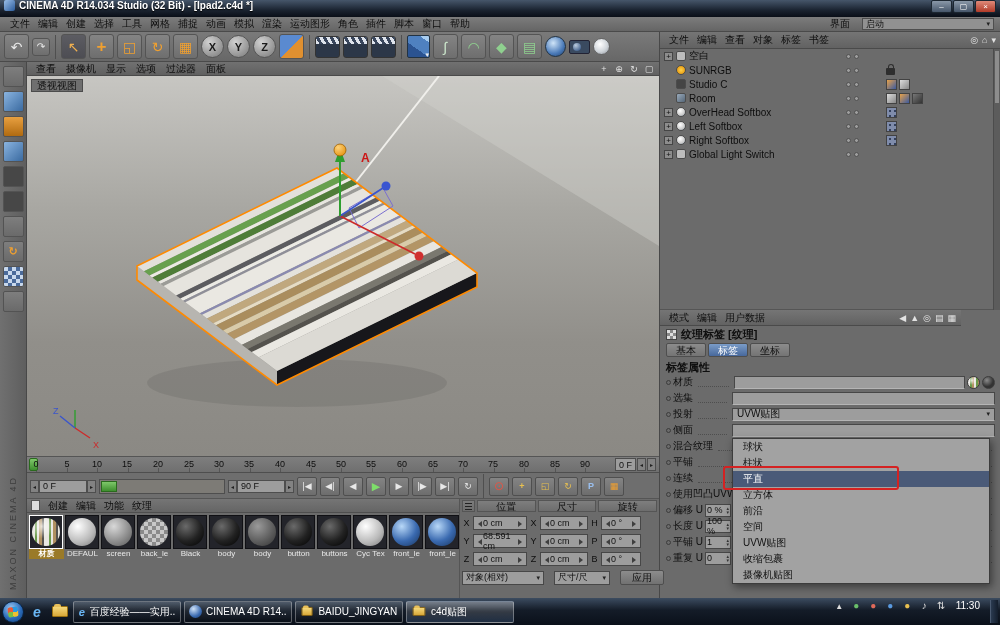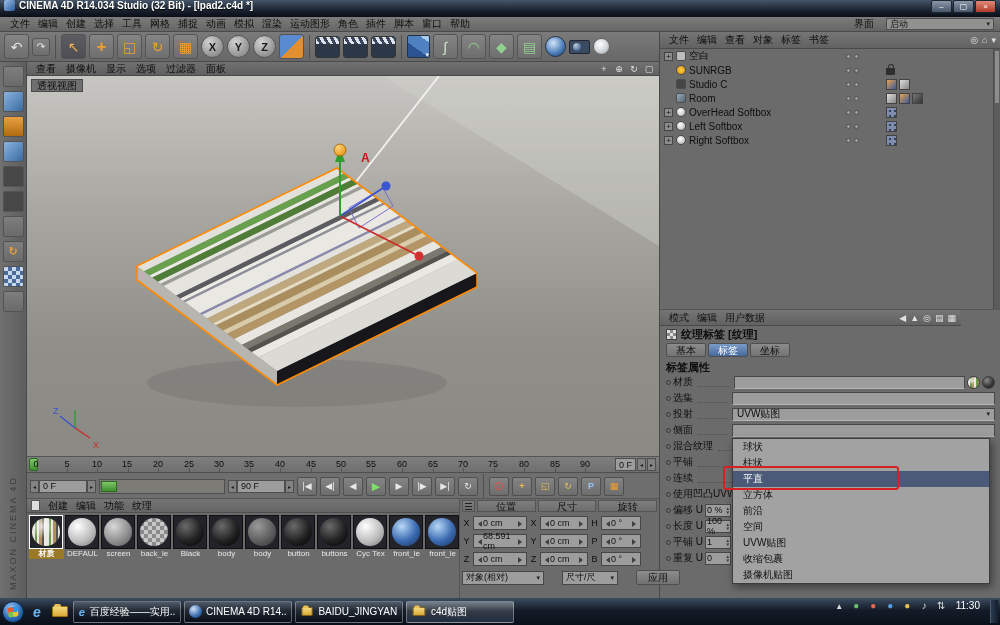--- a/index.html
+++ b/index.html
@@ -13,21 +13,21 @@
 .titlebar .ttl{font-size:10px;font-weight:bold;text-shadow:0 1px 1px #000;white-space:nowrap;overflow:hidden;flex:1}
 .winbtns{display:flex;gap:1px;flex:none}
 .wb{width:21px;height:13px;background:linear-gradient(#8a98a8,#46566a);border:1px solid #1c2630;border-radius:2px;color:#fff;font-size:8px;line-height:11px;text-align:center}
 .wb.close{background:linear-gradient(#e08a7a,#b03a28)}
 .wb.min::before{content:"–"} .wb.max::before{content:"▢"} .wb.close::before{content:"×"}
 
 
 .menubar{position:absolute;left:0;top:17px;width:1000px;height:15px;background:linear-gradient(#7c7c7c,#656565);border-bottom:1px solid #4a4a4a;display:flex;align-items:center;padding:0 6px;font-size:10px}
 .mi{padding:0 4px;white-space:nowrap}
 .mb-right{margin-left:auto;display:flex;align-items:center;gap:12px}
-.layout-dd{width:108px;height:12px;background:#919191;border:1px solid #4e4e4e;display:flex;align-items:center;padding:0 3px;font-size:9px}
+.layout-dd{width:132px;height:12px;background:#919191;border:1px solid #4e4e4e;display:flex;align-items:center;padding:0 3px;font-size:9px}
 .car{margin-left:auto;font-size:7px;color:#222}.car::before{content:"▾"}
 
 
 .toolbar{position:absolute;left:0;top:32px;width:659px;height:30px;background:linear-gradient(#7a7a7a,#676767);border-bottom:1px solid #4a4a4a;display:flex;align-items:center;gap:3px;padding:0 4px}
 .tbb{width:25px;height:25px;background:linear-gradient(#848484,#6e6e6e);border:1px solid #545454;border-radius:3px;display:flex;align-items:center;justify-content:center;font-size:14px;color:#e8e8e8;position:relative;flex:none}
 .tsep{width:1px;height:24px;background:#4f4f4f;margin:0 2px;flex:none}
 .i-undo::before{content:"↶"} .i-redo{width:18px;height:18px;font-size:10px}.i-redo::before{content:"↷"}
 .i-select{background:linear-gradient(#5c5c62,#4d4d53)} .i-select::before{content:"↖";color:#f0b050}
 .i-move::before{content:"+";color:#f0a030;font-weight:bold;font-size:17px}
 .i-scale::before{content:"◱";color:#f0a030}
@@ -183,21 +183,21 @@
 .cm-head{display:flex;gap:2px;padding:1px 2px;height:15px}
 .cm-burger{width:13px;height:12px;background:linear-gradient(#7c7c7c,#6d6d6d);border:1px solid #555;position:relative;flex:none}
 .cm-burger::before{content:"";position:absolute;left:2px;right:2px;top:2px;height:1px;background:#222;box-shadow:0 3px 0 #222,0 6px 0 #222}
 .cm-h{flex:1;text-align:center;font-size:10px;background:linear-gradient(#7e7e7e,#6d6d6d);border:1px solid #555;height:12px;line-height:11px}
 .cm-row{display:flex;align-items:center;gap:2px;padding:0 2px;height:18px}
 .cm-l{width:9px;font-size:9px;text-align:center;flex:none}
 .cm-f{height:14px;background:#9d9d9d;border:1px solid #474747;font-size:9px;color:#111;display:flex;align-items:center;position:relative;padding:0 2px 0 9px;flex:none}
 .cm-f::before{content:"";position:absolute;left:1px;top:4px;border:3px solid transparent;border-right:4px solid #3e3e3e}
 .cm-f::after{content:"";position:absolute;right:1px;top:4px;border:3px solid transparent;border-left:4px solid #3e3e3e}
 .cf1{width:54px}.cf2{width:48px}.cf3{width:40px}
-.cm-bottom{display:flex;gap:18px;padding:2px 2px;align-items:center}
+.cm-bottom{display:flex;gap:10px;padding:2px 2px;align-items:center}
 .cm-dd{height:14px;background:#9d9d9d;border:1px solid #474747;font-size:9px;display:flex;align-items:center;padding:0 3px;flex:none}
 .cd1{width:82px}.cd2{width:56px}
 .cm-apply{margin-left:auto;width:44px;height:15px;background:linear-gradient(#8c8c8c,#717171);border:1px solid #4e4e4e;font-size:10px;text-align:center;line-height:14px;border-radius:2px;flex:none}
 
 
 .taskbar{position:absolute;left:0;top:598px;width:1000px;height:27px;background:linear-gradient(#3c4c60,#141c28 45%,#0a101a);display:flex;align-items:center;gap:3px;padding:0 2px}
 .orb{width:22px;height:22px;border-radius:50%;background:radial-gradient(circle at 40% 32%,#9ecbf5,#2a6ab8 55%,#123e74);border:1px solid #0a2240;display:flex;align-items:center;justify-content:center;flex:none}
 .orb::before{content:"";width:10px;height:10px;border-radius:2px;background:conic-gradient(#2a9ae0 0 25%,#f0c030 0 50%,#7ac043 0 75%,#e85a3a 0);transform:rotate(-8deg)}
 .qicon{width:20px;height:20px;display:flex;align-items:center;justify-content:center;flex:none}
 .ie{color:#6ab7f5;font-weight:bold;font-style:italic;font-size:14px}.ie::before{content:"e"}
@@ -484,20 +484,29 @@
         <span class="oicon ic-light"></span>
         <span class="olbl">Right Softbox</span>
         <span class="odots">
             <i></i>
             <i></i>
           </span>
         <span class="ochips">
             <span class="chip dot"></span>
           </span>
       </div>
+      <div class="orow">
+        <span class="expand"></span>
+        <span class="oicon ic-null"></span>
+        <span class="olbl">Global Light Switch</span>
+        <span class="odots">
+            <i></i>
+            <i></i>
+          </span>
+      </div>
     </div>
     <div class="om-scroll"></div>
 
     <div class="pmenu am-menu">
       <span class="mi">模式</span>
       <span class="mi">编辑</span>
       <span class="mi">用户数据</span>
       <span class="pm-icons">
         <span class="g-back"></span>
         <span class="g-up"></span>

